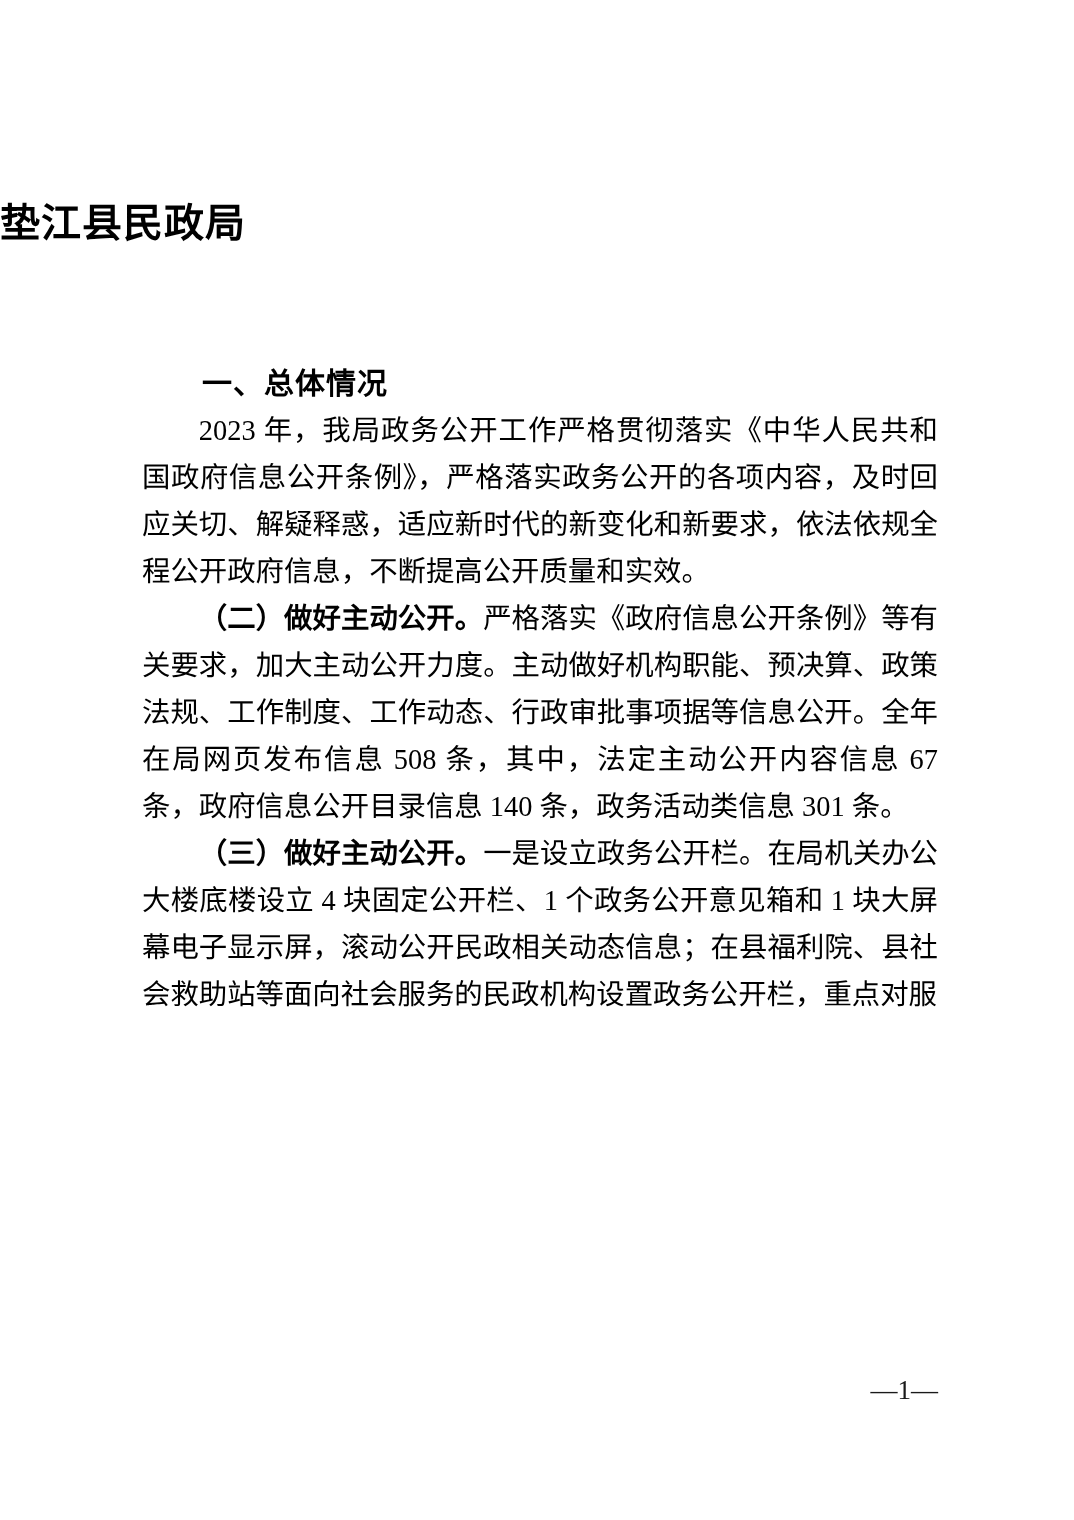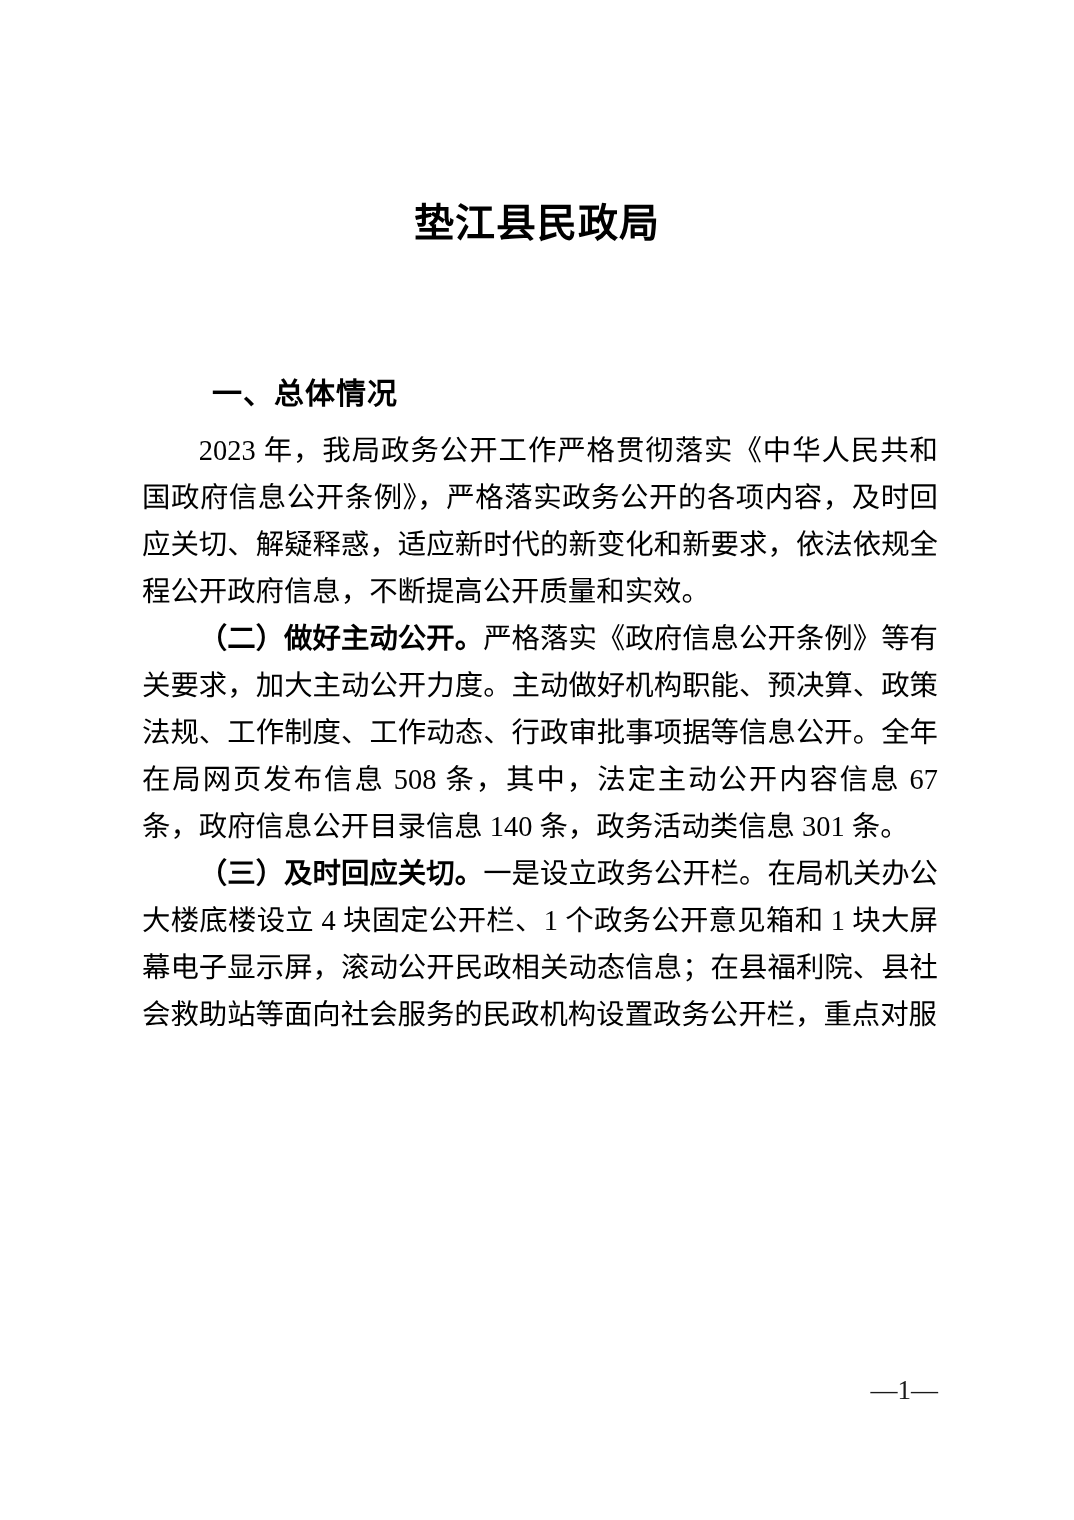--- a/index.html
+++ b/index.html
@@ -13,21 +13,20 @@
     height: 1520px;
     background: #ffffff;
     color: #000000;
     overflow: hidden;
   }
   .doc-title {
     position: absolute;
     top: 195px;
     left: 0;
     width: 100%;
-    text-align: center;
     font-family: "Liberation Serif", "DejaVu Serif", serif;
     font-weight: 700;
     font-size: 40px;
     line-height: 57px;
     letter-spacing: 1px;
   }
   .title-line {
     display: block;
     white-space: nowrap;
   }
@@ -39,21 +38,21 @@
     font-family: "Liberation Serif", "DejaVu Serif", serif;
     font-size: 28.4px;
     line-height: 47px;
     color: #000000;
   }
   .section-heading {
     font-family: "Liberation Sans", "DejaVu Sans", sans-serif;
     font-size: 30px;
     font-weight: 700;
     line-height: 47px;
-    margin: 10px;
+    margin: 0;
     text-indent: 2em;
     letter-spacing: 1px;
   }
   .para {
     margin: 0;
     text-align: justify;
     text-justify: inter-character;
     text-indent: 2em;
     word-break: break-all;
     font-family: Liberation Serif, serif;
@@ -81,18 +80,18 @@
   </header>
 
   <main class="doc-body">
     <h2 class="section-heading">一、总体情况</h2>
 
     <p class="para"><span class="ptext">2023 年，我局政务公开工作严格贯彻落实《中华人民共和国政府信息公开条例》，严格落实政务公开的各项内容，及时回应关切、解疑释惑，适应新时代的新变化和新要求，依法依规全程公开政府信息，不断提高公开质量和实效。</span></p>
 
 
     <p class="para"><span class="lead">（二）做好主动公开。</span><span class="ptext">严格落实《政府信息公开条例》等有关要求，加大主动公开力度。主动做好机构职能、预决算、政策法规、工作制度、工作动态、行政审批事项据等信息公开。全年在局网页发布信息 508 条，其中，法定主动公开内容信息 67 条，政府信息公开目录信息 140 条，政务活动类信息 301 条。</span></p>
 
-    <p class="para"><span class="lead">（三）及时回应关切。</span><span class="ptext">一是设立政务公开栏。在局机关办公大楼底楼设立 4 块固定公开栏、1 个政务公开意见箱和 1 块大屏幕电子显示屏，滚动公开民政相关动态信息；在县福利院、县社会救助站等面向社会服务的民政机构设置政务公开栏，重点对服</span></p>
+    <p class="para"><span class="lead">（三）做好主动公开。</span><span class="ptext">一是设立政务公开栏。在局机关办公大楼底楼设立 4 块固定公开栏、1 个政务公开意见箱和 1 块大屏幕电子显示屏，滚动公开民政相关动态信息；在县福利院、县社会救助站等面向社会服务的民政机构设置政务公开栏，重点对服</span></p>
   </main>
 
   <footer class="page-number">—1—</footer>
 
 </div>
 
 </body></html>

